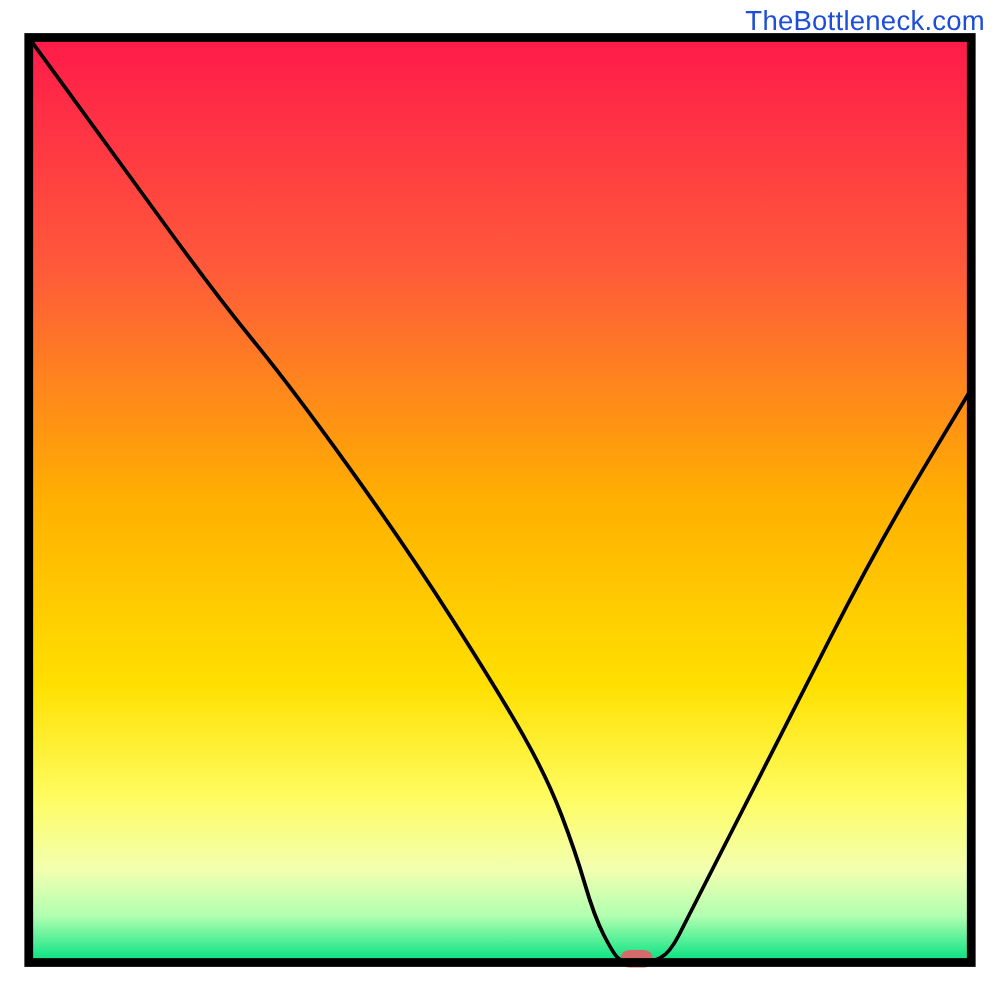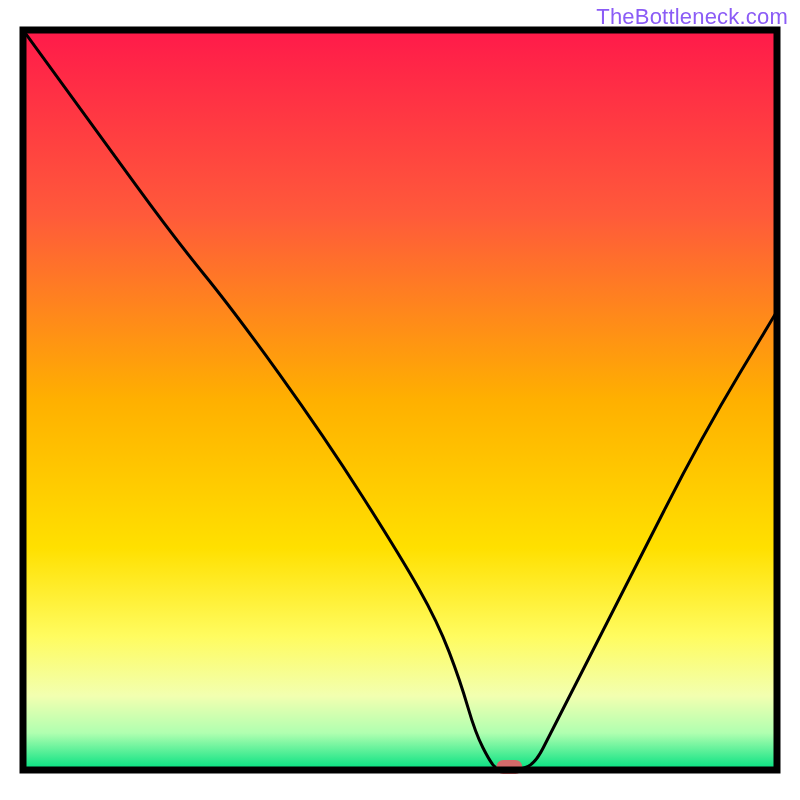--- a/index.html
+++ b/index.html
@@ -13,21 +13,21 @@
   .chart-container {
     position: relative;
     width: 800px;
     height: 800px;
   }
   .watermark {
     position: absolute;
     top: 4px;
     right: 12px;
     font-size: 22px;
-    color: #8b5cf6;
+    color: #1d4ed8;
     font-weight: 500;
     letter-spacing: 0.2px;
   }
   svg {
     display: block;
   }
 </style>
 </head>
 <body>
 

